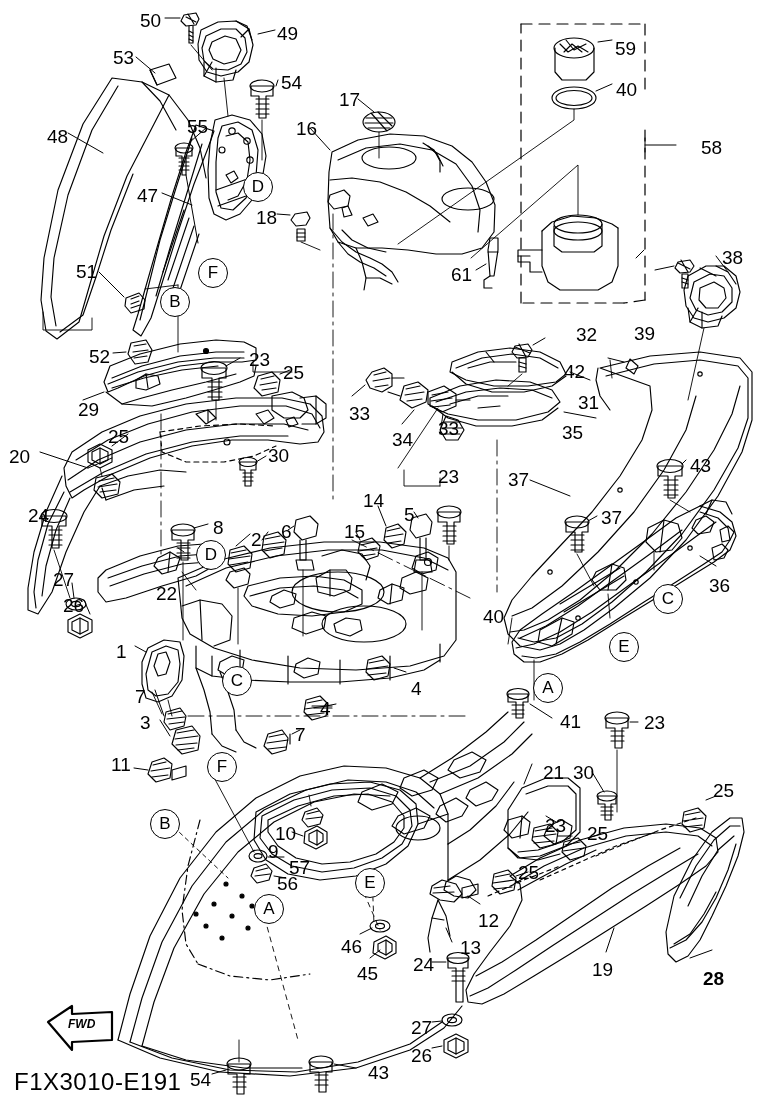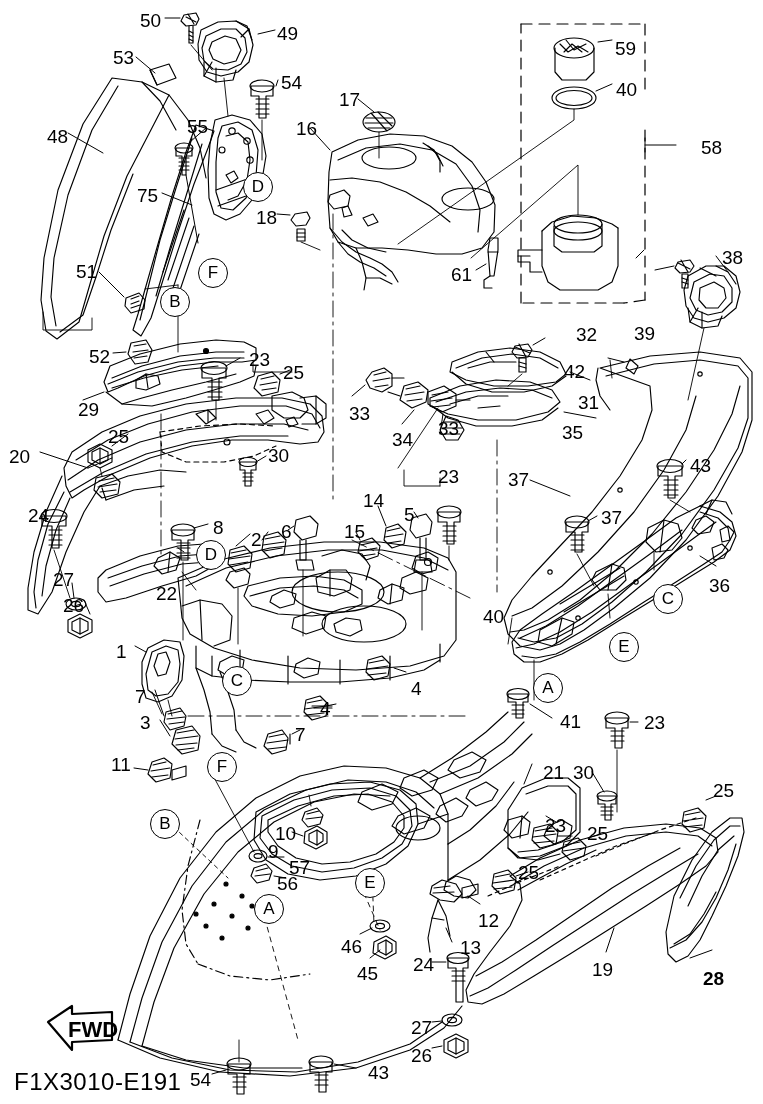--- a/index.html
+++ b/index.html
@@ -47,21 +47,21 @@
     color:#000;
   }
   #fwd{
     position:absolute;
     left:46px;top:1006px;
     width:74px;height:42px;
   }
   #fwd .fwdtext{
     position:absolute;left:22px;top:11px;
     font-family:"Liberation Sans", sans-serif;
-    font-size:22px;font-weight:bold;color:#000;
+    font-size:12px;font-style:italic;font-weight:bold;color:#000;
   }
 </style>
 </head>
 <body>
 
 <div id="sheet">
 
   <svg id="art" viewBox="0 0 763 1104" xmlns="http://www.w3.org/2000/svg">
     <rect x="0" y="0" width="763" height="1104" fill="#ffffff"></rect>
     <g fill="none" stroke="#000000" stroke-width="1.15" stroke-linecap="round" stroke-linejoin="round">
@@ -748,21 +748,21 @@
       <div class="callout" style="left: 277px; top: 24px;">49</div>
       <div class="callout" style="left: 113px; top: 48px;">53</div>
       <div class="callout" style="left: 281px; top: 73px;">54</div>
       <div class="callout" style="left: 339px; top: 90px;">17</div>
       <div class="callout" style="left: 615px; top: 39px;">59</div>
       <div class="callout" style="left: 616px; top: 80px;">40</div>
       <div class="callout" style="left: 47px; top: 127px;">48</div>
       <div class="callout" style="left: 187px; top: 117px;">55</div>
       <div class="callout" style="left: 296px; top: 119px;">16</div>
       <div class="callout" style="left: 682px; top: 138px; margin-left: 19px;">58</div>
-      <div class="callout" style="left: 137px; top: 186px;">75</div>
+      <div class="callout" style="left: 137px; top: 186px;">47</div>
       <div class="callout" style="left: 256px; top: 208px;">18</div>
       <div class="callout" style="left: 722px; top: 248px;">38</div>
       <div class="callout" style="left: 76px; top: 262px;">51</div>
       <div class="callout" style="left: 451px; top: 265px;">61</div>
       <div class="callout" style="left: 634px; top: 281px; margin-top: 43px;">39</div>
       <div class="callout" style="left: 89px; top: 347px;">52</div>
       <div class="callout" style="left: 576px; top: 325px;">32</div>
       <div class="callout" style="left: 78px; top: 400px;">29</div>
       <div class="callout" style="left: 249px; top: 350px;">23</div>
       <div class="callout" style="left: 283px; top: 363px;">25</div>

